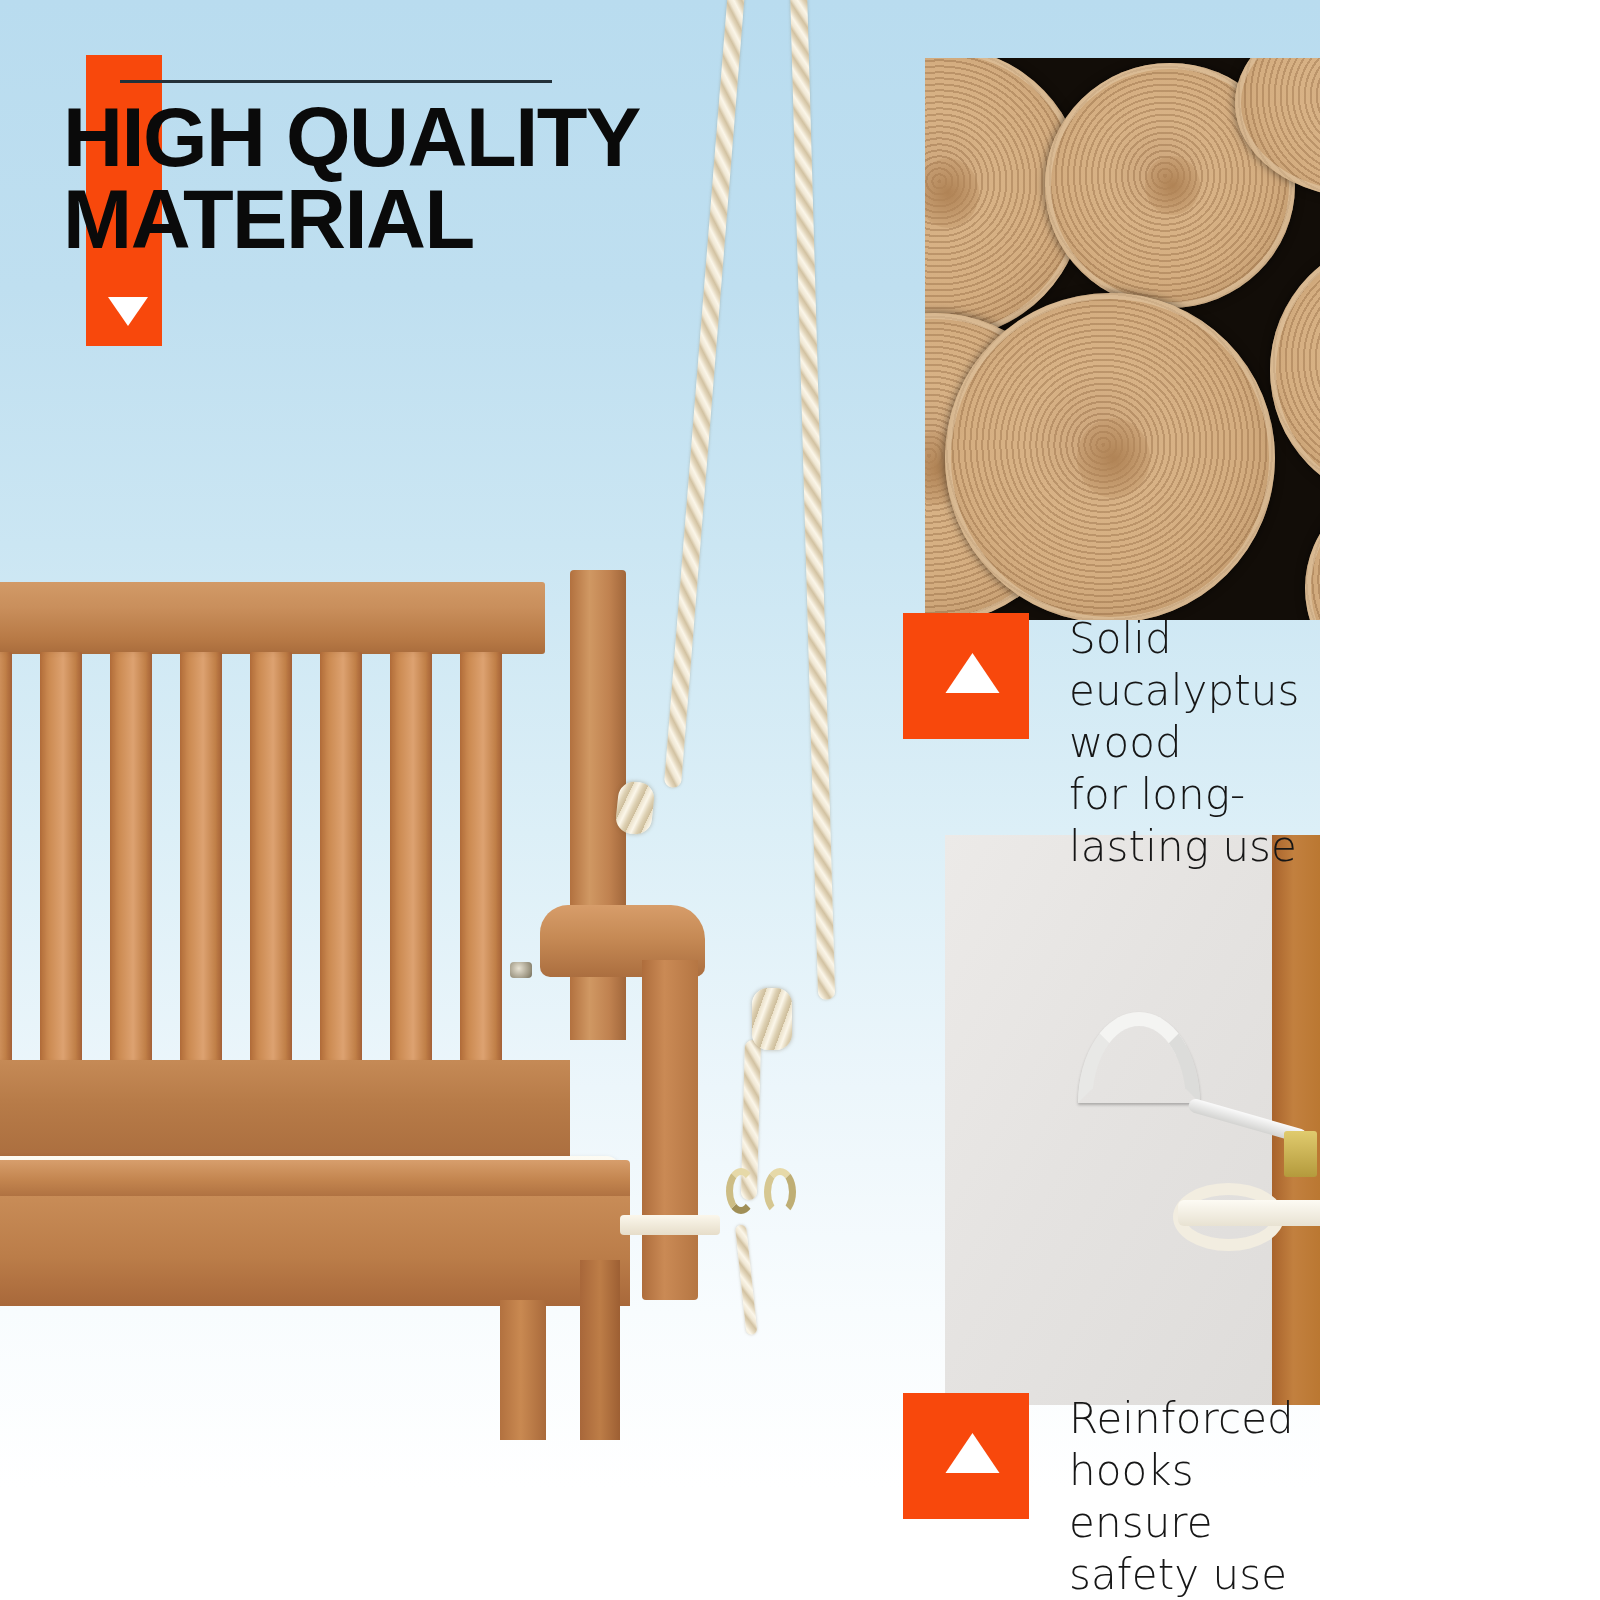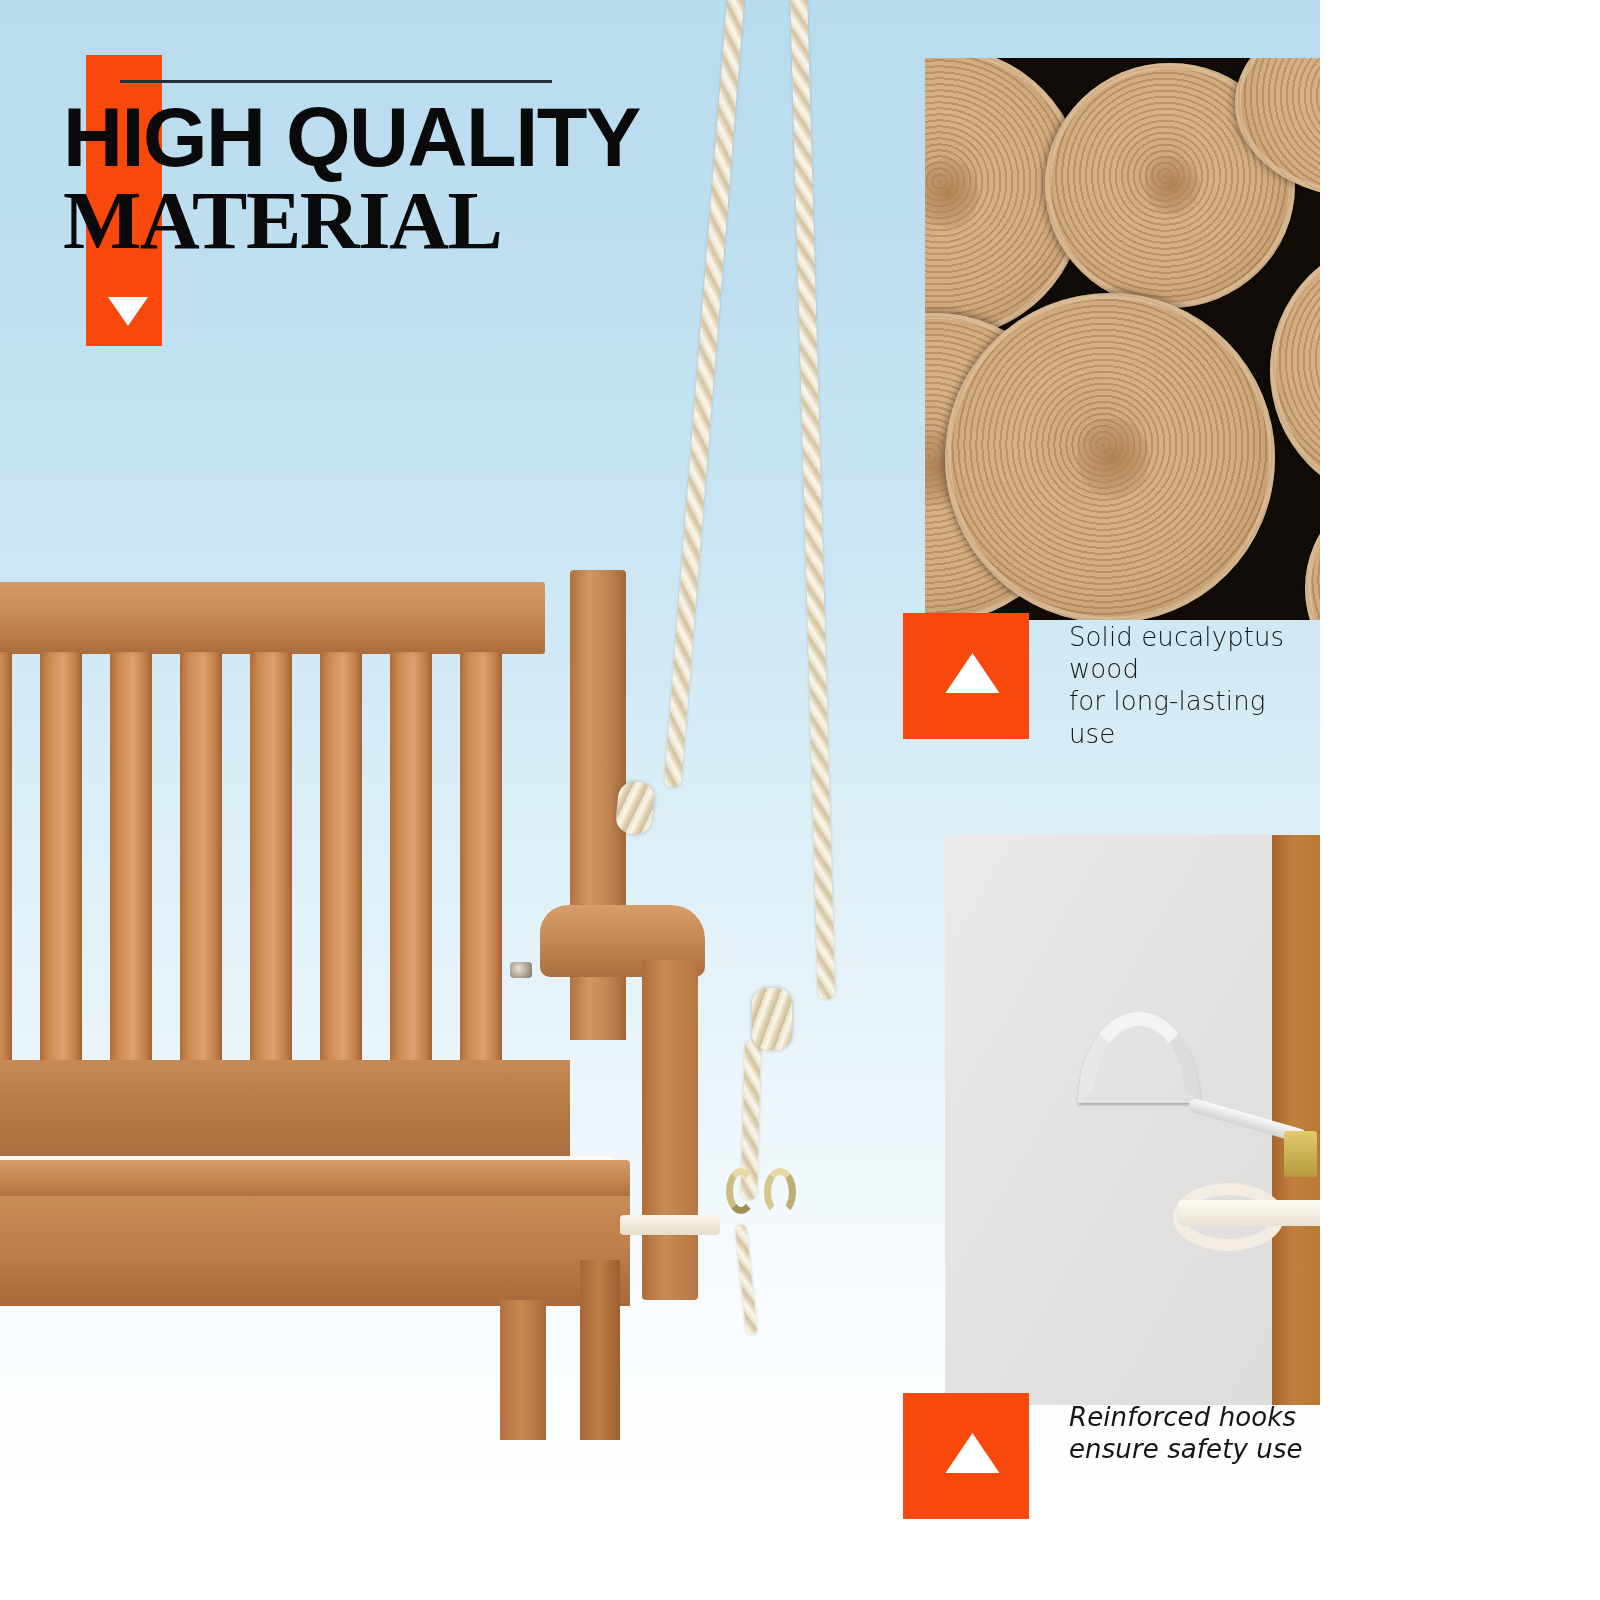--- a/index.html
+++ b/index.html
@@ -38,21 +38,21 @@
   .headline-text {
     position:absolute; left:63px; top:97px; z-index:4;
     width:700px;
     font-family:"Liberation Sans", sans-serif;
     font-weight:bold;
     font-size:83px;
     line-height:0.99;
     letter-spacing:-1.5px;
     color:#0a0a0a;
   }
-  .headline-text .l2 { display:block;font-family:Liberation Serif, serif; }
+  .headline-text .l2 { display:block; }
 
   
   .product { position:absolute; left:-30px; top:560px; width:800px; height:930px; z-index:2; }
 
   .slat {
     position:absolute;
     background:linear-gradient(90deg,#b5703c 0%,#cc8b52 22%,#dda271 55%,#c07f47 85%,#a8643a 100%);
     border-radius:2px;
     box-shadow:inset 0 0 6px rgba(120,60,20,.15);
   }
@@ -228,31 +228,31 @@
   }
   .cap-badge .tri {
     position:absolute; left:50%; top:48%;
     transform:translate(-38%,-50%);
     width:0; height:0;
     border-left:27px solid transparent;
     border-right:27px solid transparent;
     border-bottom:40px solid #ffffff;
   }
   .cap-text {
-    margin-left:40px; margin-top:8px;
+    margin-left:40px; margin-top:0;
     font-family:"DejaVu Sans", sans-serif;
     font-weight:300;
-    font-size:26px;
+    font-size:42px;
     line-height:1.24;
     letter-spacing:0.1px;
     color:#161616;
     white-space:pre-line;
   }
   .caption-1 { left:903px; top:613px; }
-  .caption-2 { left:903px; top:1393px;font-style:italic; }
+  .caption-2 { left:903px; top:1393px; }
 </style>
 </head>
 <body>
 
 <div id="canvas" style="--orange:#f8480c;">
 
   <div class="bg-gradient"></div>
 
   <div class="product">
 

